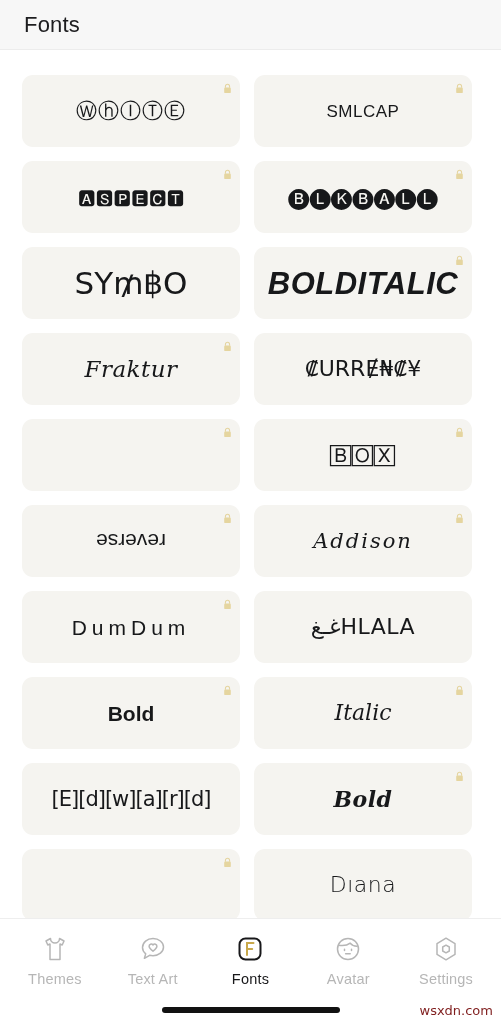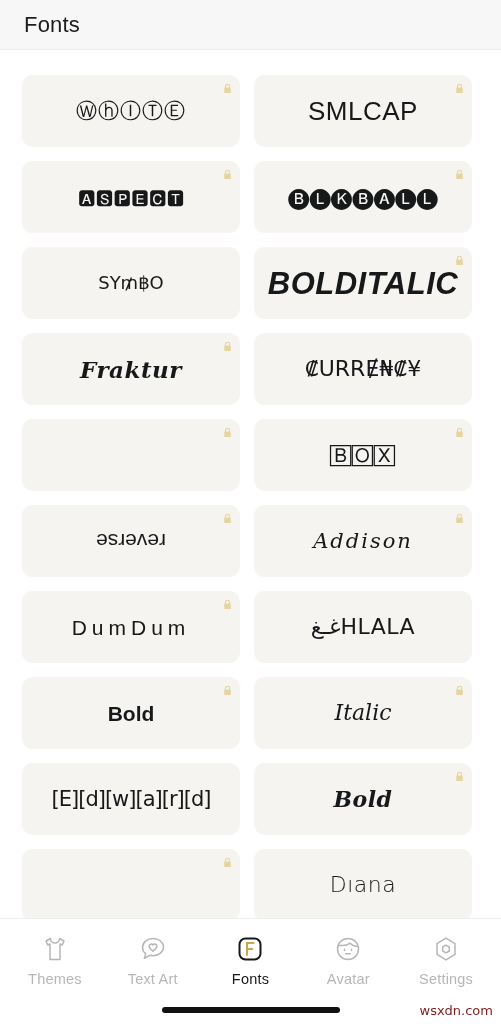--- a/index.html
+++ b/index.html
@@ -73,26 +73,26 @@
     position: absolute;
     top: 5px;
     right: 8px;
     width: 9px;
     height: 11px;
     opacity: 0.85;
   }
 
   
   .s-circled   { font-size: 21px; letter-spacing: 1px; font-family: "DejaVu Sans", sans-serif; }
-  .s-smlcap    { font-size: 26px; letter-spacing: 0.5px; }
+  .s-smlcap    { font-size: 17px; letter-spacing: 0.5px; }
   .s-squares   { font-size: 19px; letter-spacing: 0px; font-family: "DejaVu Sans", sans-serif; }
   .s-blkball   { font-size: 21px; letter-spacing: 0px; font-family: "DejaVu Sans", sans-serif; }
-  .s-symbo     { font-size: 18px; font-family: "DejaVu Sans", sans-serif; letter-spacing: 0px; }
+  .s-symbo     { font-size: 31px; font-family: "DejaVu Sans", sans-serif; letter-spacing: 0px; }
   .s-bolditalic{ font-size: 31px; font-weight: bold; font-style: italic; letter-spacing: 0.5px; }
-  .s-fraktur   { font-size: 23px; font-family: "DejaVu Serif", serif; font-weight: bold; font-style: italic; letter-spacing: 0.5px; }
+  .s-fraktur   { font-size: 23px; font-family: "DejaVu Serif", serif; font-weight: normal; font-style: italic; letter-spacing: 0.5px; }
   .s-currency  { font-size: 22px; font-family: "DejaVu Sans", sans-serif; letter-spacing: 0px; }
   .s-empire    { font-size: 24px; font-family: "DejaVu Serif", serif; font-weight: bold; font-style: italic; letter-spacing: 0.5px; }
   .s-box       { font-size: 19px; font-family: "DejaVu Sans", sans-serif; letter-spacing: 1px; }
   .s-reverse   { font-size: 21px; transform: rotate(180deg); }
   .s-addison   { font-size: 21px; font-family: "DejaVu Serif", serif; font-style: italic; letter-spacing: 2px; }
   .s-dumdum    { font-size: 21px; letter-spacing: 5px; font-weight: 300; }
   .s-hlala     { font-size: 22px; font-family: "DejaVu Sans", sans-serif; letter-spacing: 0.5px; }
   .s-bold      { font-size: 21px; font-weight: bold; }
   .s-italic    { font-size: 22px; font-style: italic; font-family: "DejaVu Serif", serif; }
   .s-bracket   { font-size: 21px; font-family: "DejaVu Sans", sans-serif; letter-spacing: -1px; }

